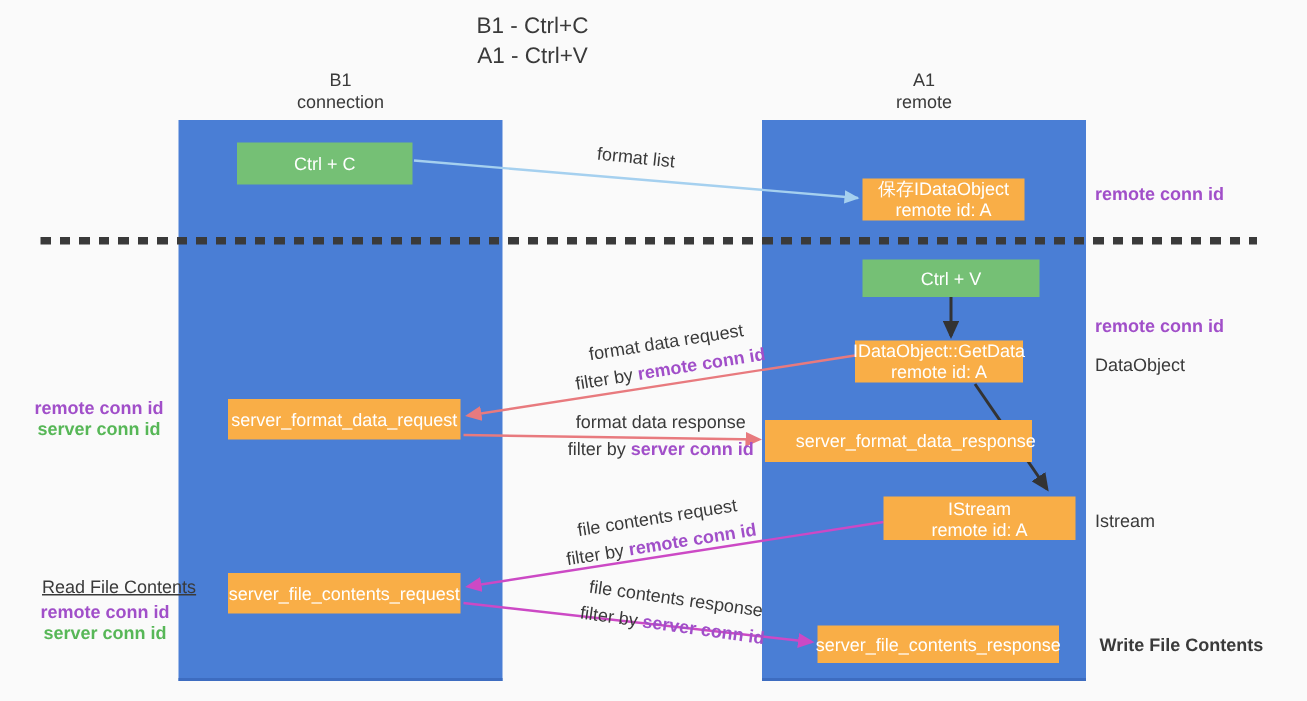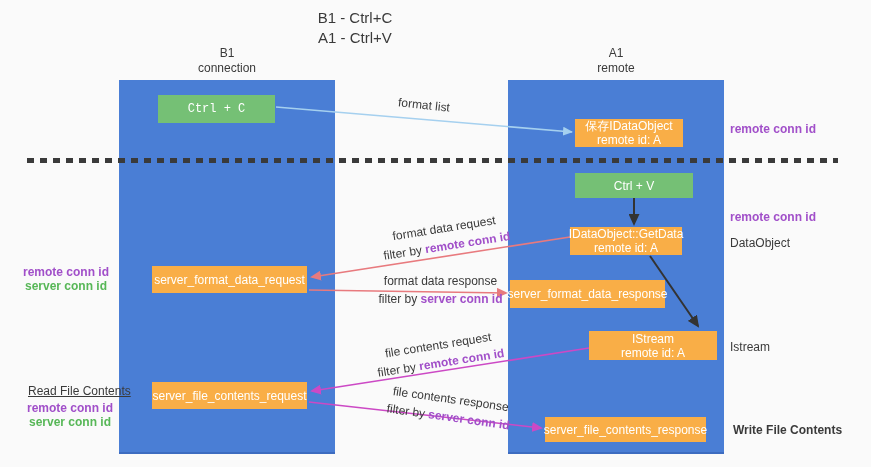--- a/index.html
+++ b/index.html
@@ -17,27 +17,27 @@
     font-size:12px;line-height:15px;color:#3a3a3a;}
   .lane-header.b1{left:119px;}
   .lane-header.a1{left:508px;}
   .dashed-sep{position:absolute;left:27px;top:158px;width:811px;height:5px;
     background:repeating-linear-gradient(90deg,#3a3a3a 0 7px,transparent 7px 13px);}
   .node{position:absolute;display:flex;flex-direction:column;align-items:center;
     justify-content:center;color:#fff;font-size:12px;line-height:14px;text-align:center;
     z-index:3;}
   .node.green{background:#75c075;}
   .node.orange{background:#f9ae47;}
-  #ctrl-c{left:158px;top:95px;width:117px;height:28px;font-family:Liberation Mono, monospace;}
+  #ctrl-c{left:158px;top:95px;width:117px;height:28px;}
   #save-dataobject{left:575px;top:119px;width:108px;height:28px;}
   #ctrl-v{left:575px;top:173px;width:118px;height:25px;}
   #getdata{left:570px;top:227px;width:112px;height:28px;}
   #istream{left:589px;top:331px;width:128px;height:29px;}
   #format-request{left:152px;top:266px;width:155px;height:27px;}
-  #format-response{left:510px;top:280px;width:155px;height:28px;}
+  #format-response{left:510px;top:280px;width:155px;height:28px;padding-left:23px;}
   #file-request{left:152px;top:382px;width:155px;height:27px;}
   #file-response{left:545px;top:417px;width:161px;height:25px;}
   .arrows{position:absolute;left:0;top:0;z-index:2;pointer-events:none;}
   .alabel{position:absolute;z-index:4;font-size:12px;color:#3a3a3a;text-align:center;
     white-space:nowrap;line-height:18px;}
   .purple{color:#a14fc9;font-weight:bold;}
   .greent{color:#57b757;font-weight:bold;}
   #lbl-format-list{left:388px;top:96px;width:72px;transform:rotate(6deg);}
   #lbl-format-request{left:378px;top:219px;width:135px;transform:rotate(-9deg);}
   #lbl-format-response{left:378px;top:272px;width:125px;}

